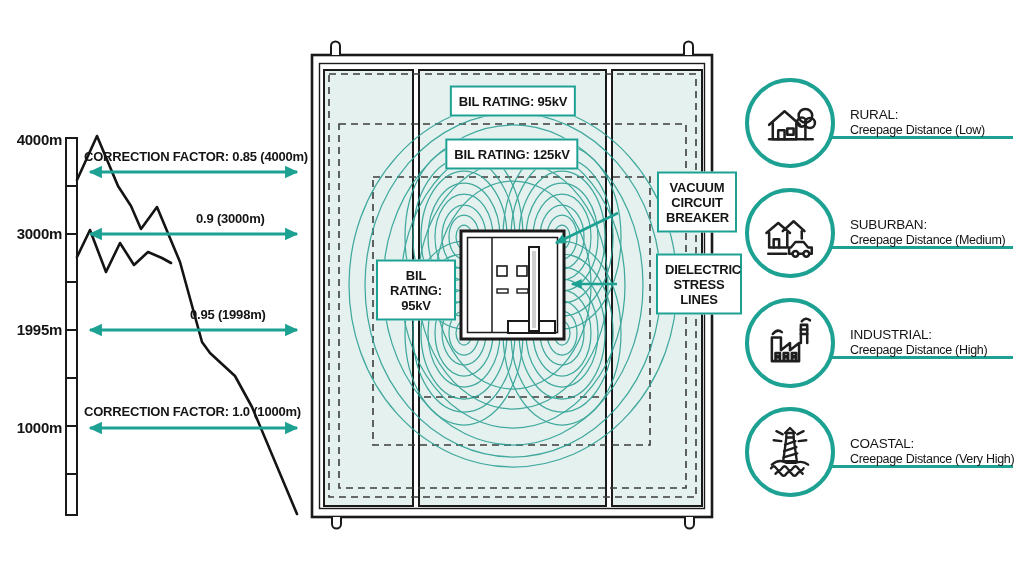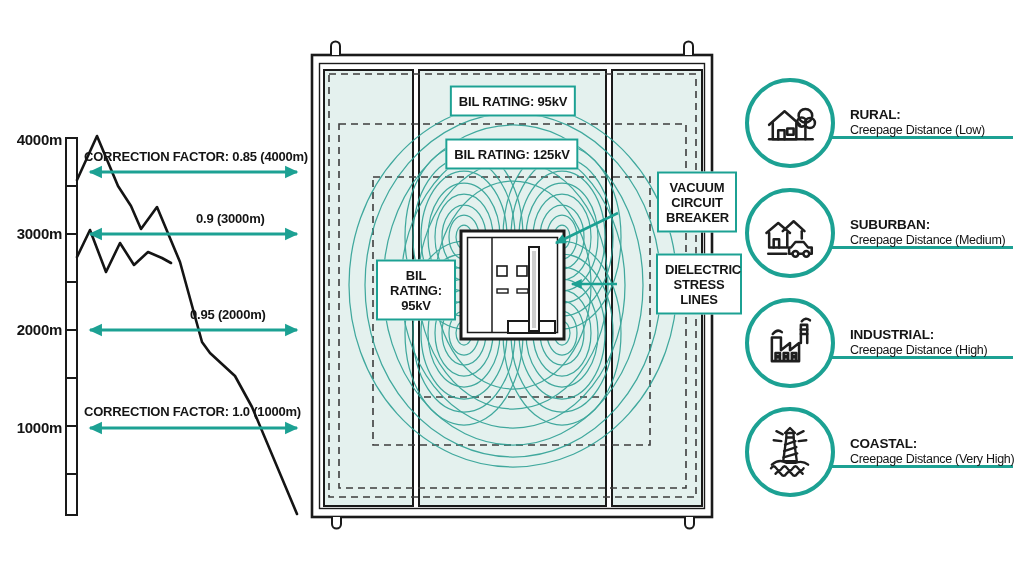--- a/index.html
+++ b/index.html
@@ -20,21 +20,21 @@
     background:#ffffff;border:2px solid #1ca193;color:#151515;
     font-size:13px;font-weight:600;letter-spacing:-0.2px;line-height:15px;
     padding:6px 7px;text-align:center;white-space:nowrap;box-sizing:border-box;}
   .tag.wrap{white-space:normal;margin-left:44px;}
   
   .env-circle{position:absolute;width:90px;height:90px;border:4px solid #1ca193;
     border-radius:50%;background:#fff;box-sizing:border-box;
     display:flex;align-items:center;justify-content:center;}
   .env-line{position:absolute;height:3px;background:#1ca193;}
   .env-text{position:absolute;white-space:nowrap;}
-  .env-title{font-size:13.5px;font-weight:700;line-height:15px;letter-spacing:-0.2px;}
+  .env-title{font-size:13.5px;font-weight:400;line-height:15px;letter-spacing:-0.2px;}
   .env-sub{font-size:12.5px;line-height:16px;letter-spacing:-0.3px;}
 </style>
 </head>
 <body>
 
 <div class="stage">
 
   <svg class="art" width="1024" height="572" viewBox="0 0 1024 572">
     <defs>
       <marker id="arr" viewBox="0 0 10 10" refX="8.5" refY="5" markerWidth="5" markerHeight="4.4" orient="auto-start-reverse">
@@ -123,26 +123,26 @@
 
       <g stroke="#1ca193" stroke-width="2.6" fill="none">
         <line x1="618" y1="213" x2="556" y2="243" marker-end="url(#arr)"></line>
         <line x1="617" y1="284" x2="572" y2="284" marker-end="url(#arr)"></line>
       </g>
     </g>
   </svg>
 
   <div class="alt-label" style="top:131px">4000m</div>
   <div class="alt-label" style="top:225px">3000m</div>
-  <div class="alt-label" style="top:321px">2000m</div>
+  <div class="alt-label" style="top:321px">1995m</div>
   <div class="alt-label" style="top:419px">1000m</div>
 
   <div class="corr" style="left:84px;width:216px;top:149px">CORRECTION FACTOR: 0.85 (4000m)</div>
   <div class="corr" style="left:196px;width:110px;top:211px">0.9 (3000m)</div>
-  <div class="corr" style="left:190px;width:116px;top:307px">0.95 (2000m)</div>
+  <div class="corr" style="left:190px;width:116px;top:307px">0.95 (1998m)</div>
   <div class="corr" style="left:84px;width:216px;top:404px">CORRECTION FACTOR: 1.0 (1000m)</div>
 
   <div class="tag" style="left:513px;top:101px">BIL RATING: 95kV</div>
   <div class="tag" style="left:512px;top:154px">BIL RATING: 125kV</div>
   <div class="tag wrap" style="left:372px;top:290px;width:80px">BIL RATING: 95kV</div>
   <div class="tag wrap" style="left:653px;top:202px;width:80px">VACUUM CIRCUIT BREAKER</div>
   <div class="tag wrap" style="left:655px;top:284px;width:86px">DIELECTRIC STRESS LINES</div>
 
   <div class="env-line" style="left:831px;top:136px;width:182px"></div>
   <div class="env-circle" style="left:745px;top:78px">

